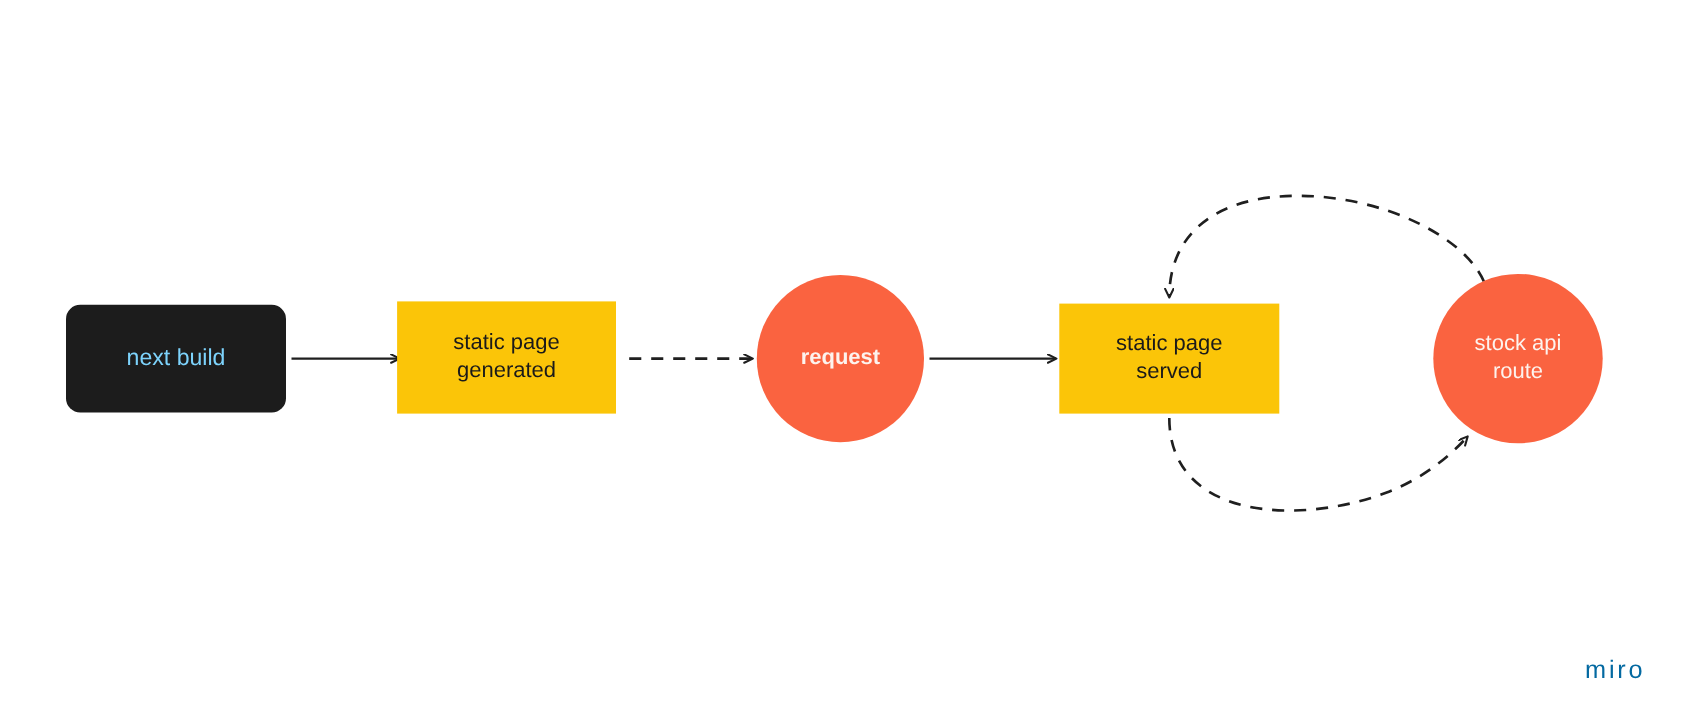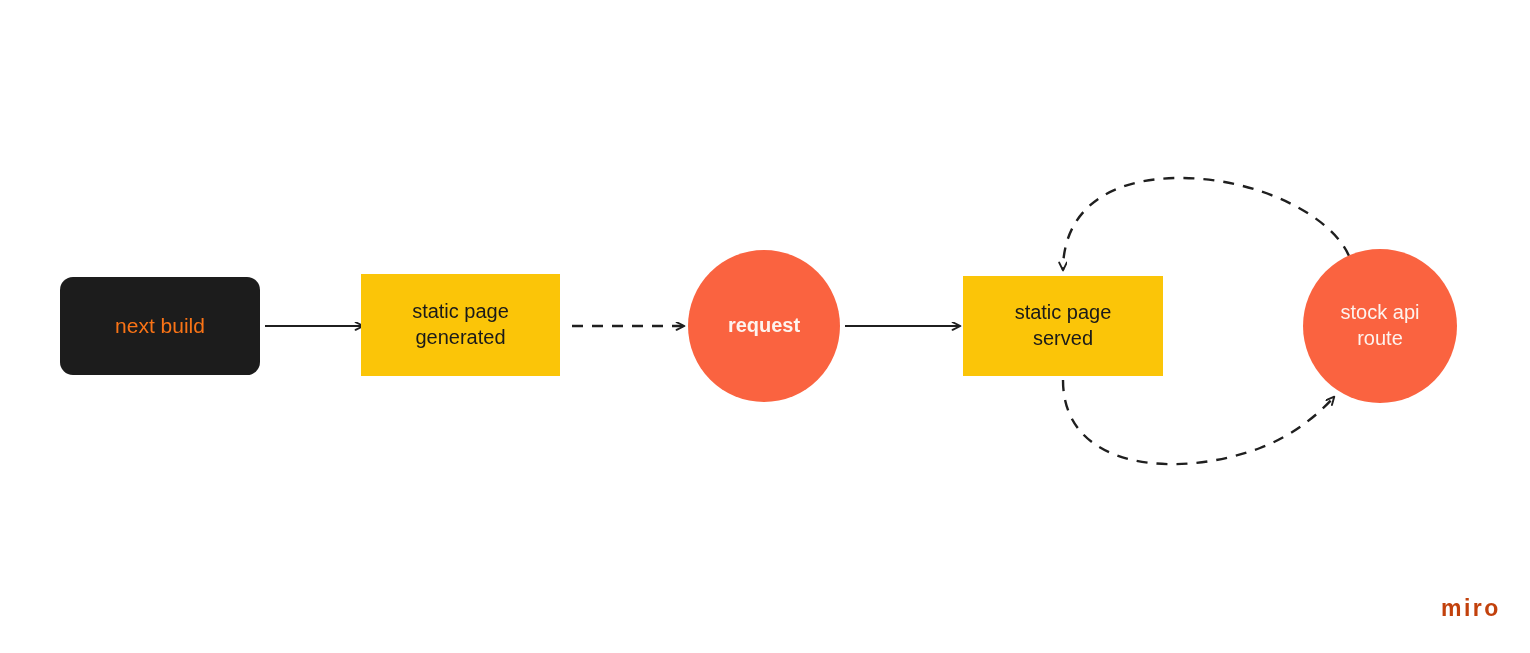--- a/index.html
+++ b/index.html
@@ -36,42 +36,42 @@
     box-sizing: border-box;
     line-height: 1.28;
   }
   .node-label {
     display: block;
     white-space: pre-line;
     padding: 0 6px;
   }
   .node-dark {
     background: #1c1c1c;
-    color: #f97316;
+    color: #7dd3fc;
     border-radius: 13px;
     font-size: 21px;
   }
   .node-rect {
     background: #fbc508;
     color: #1a1a1a;
     border-radius: 0px;
     font-size: 20px;
   }
   .node-circle {
     background: #fa6340;
     color: #fdf3ee;
     border-radius: 50%;
     font-size: 20px;
   }
   #watermark {
     position: absolute;
-    color: #c2410c;
+    color: #0369a1;
     font-size: 23px;
     letter-spacing: 2.5px;
-    font-weight: 700;
+    font-weight: 400;
     user-select: none;
   }
 </style>
 </head>
 <body>
 
 <div id="canvas">
 
   <svg id="edge-layer" viewBox="0 0 1530 653" xmlns="http://www.w3.org/2000/svg">
     <defs>

